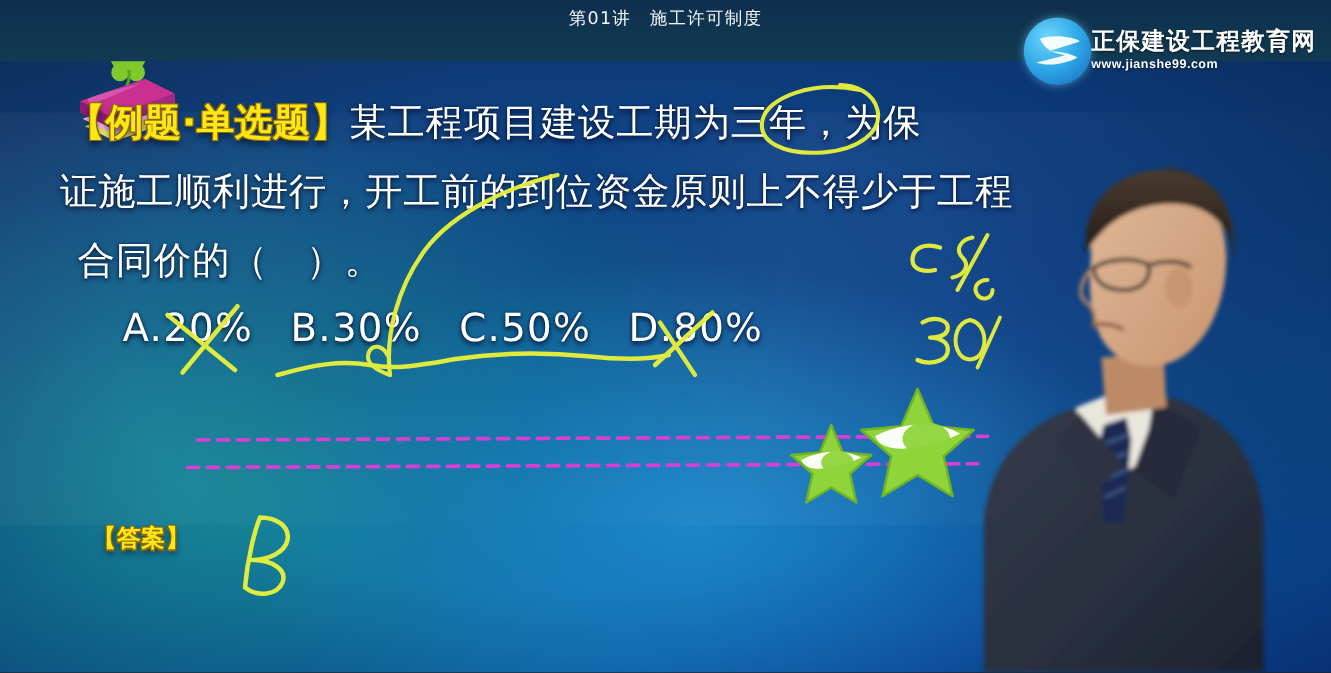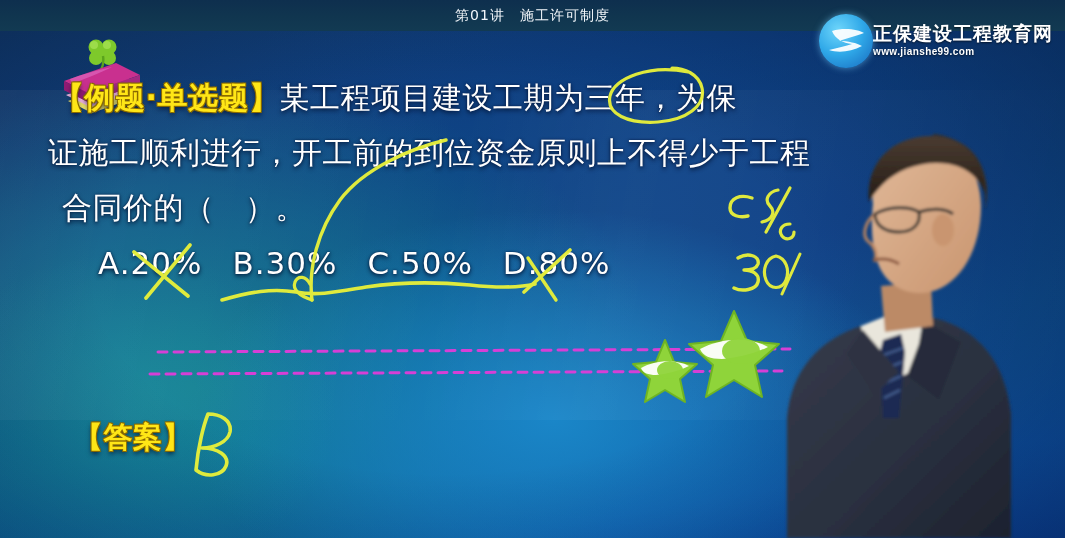--- a/index.html
+++ b/index.html
@@ -36,21 +36,21 @@
     background:radial-gradient(ellipse 780px 430px at 42% 52%, rgba(0,0,0,0) 45%, rgba(0,10,35,0.38) 100%);
     pointer-events:none;
   }
   .bg-glow-left {
     position:absolute; left:-80px; top:250px; width:420px; height:330px;
     background:radial-gradient(ellipse at center, rgba(40,190,190,0.20) 0%, rgba(40,190,190,0) 70%);
   }
 
   
   .topbar {
-    position:absolute; left:0; top:0; width:100%; height:31px;
+    position:absolute; left:0; top:0; width:100%; height:49px;
     background:linear-gradient(180deg, #0e2f4e 0%, #10354f 50%, #123a52 100%);
     z-index:8;
   }
   .topbar-title {
     position:absolute; left:0; top:0; width:100%; height:31px;
     line-height:31px; text-align:center;
     color:#f2f6fa; font-size:14px; letter-spacing:1px;
     font-family:"DejaVu Sans","Liberation Sans",sans-serif;
   }
 
@@ -100,21 +100,21 @@
     font-weight:bold;
     text-shadow:1px 1px 0 #8a6a00, -1px -1px 0 #8a6a00,
                 1px -1px 0 #8a6a00, -1px 1px 0 #8a6a00,
                 0 3px 5px rgba(0,10,40,0.8);
   }
   .l1 { left:54px;  top:78px; }
   .l2 { left:48px;  top:133px; }
   .l3 { left:62px;  top:188px; }
   .l4 { left:98px;  top:245px; font-size:31px; letter-spacing:1px; }
   .opt-gap { display:inline-block; width:30px; }
-  .ans { left:74px; top:418px; font-size:29px; }
+  .ans { left:74px; top:418px; font-size:19px; }
 
   
   .ink { position:absolute; left:0; top:0; width:1065px; height:538px; z-index:7; pointer-events:none; }
 
   
   .presenter { position:absolute; right:0; bottom:0; width:300px; height:420px; z-index:7; }
 
   .hidden-label { position:absolute; width:1px; height:1px; overflow:hidden; opacity:0; }
 </style>
 </head>

